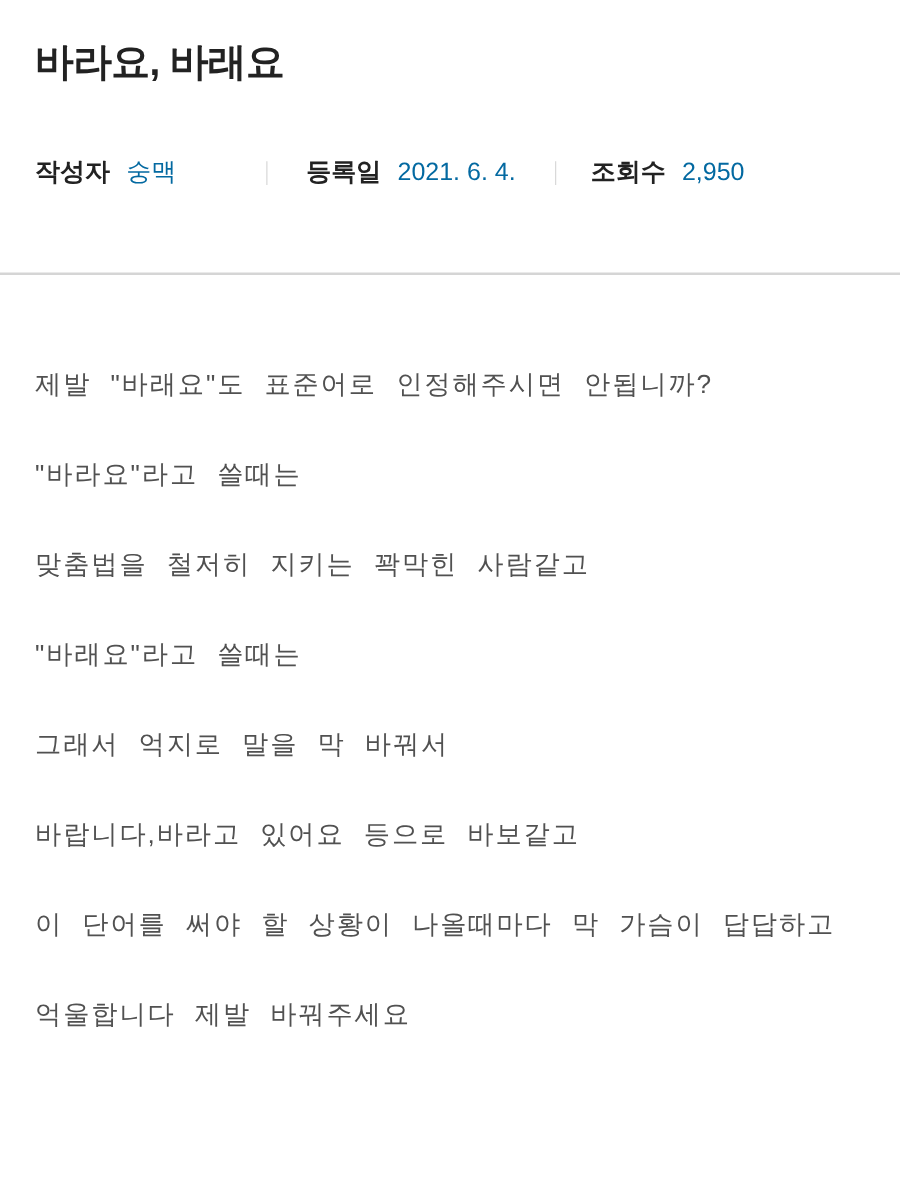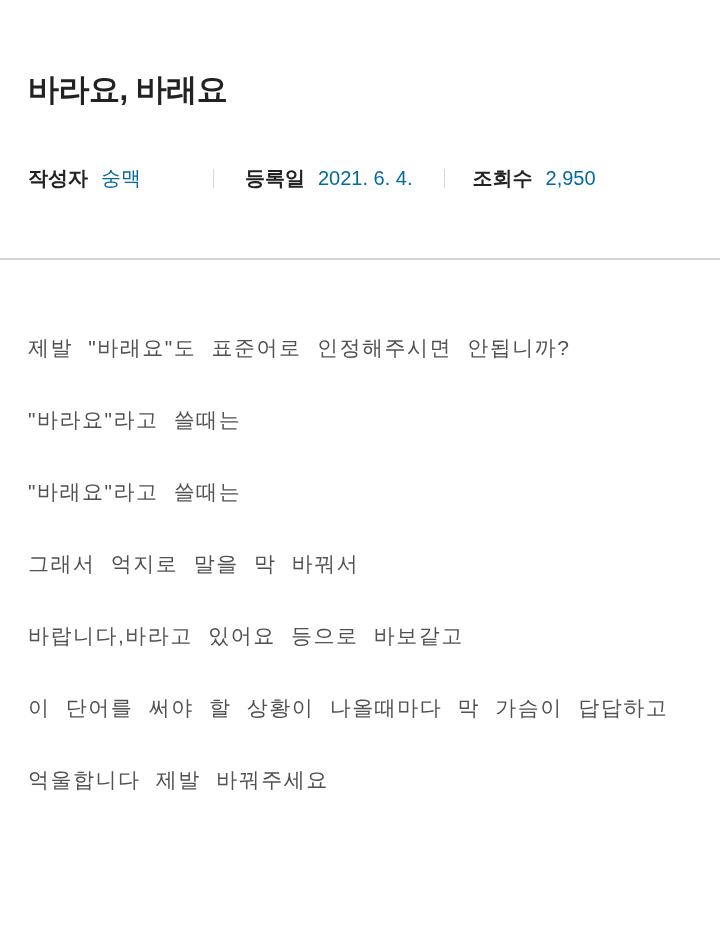--- a/index.html
+++ b/index.html
@@ -17,21 +17,20 @@
   .header {
     padding: 0 28px;
   }
   .post-title {
     padding-top: 28px;
     font-size: 31px;
     font-weight: 700;
     line-height: 44px;
     color: #222222;
     letter-spacing: -0.5px;
-    margin-top: 40px;
   }
   .meta-row {
     margin-top: 52px;
     display: flex;
     align-items: center;
     font-size: 20px;
     line-height: 28px;
     color: #555555;
     white-space: nowrap;
   }
@@ -92,20 +91,21 @@
       <span class="meta-label">조회수</span>
       <span class="meta-value">2,950</span>
     </div>
   </div>
 
   <div class="rule"></div>
 
   <div class="content">
     <p>제발 "바래요"도 표준어로 인정해주시면 안됩니까?</p>
     <p>"바라요"라고 쓸때는</p>
+    <p>맞춤법을 철저히 지키는 꽉막힌 사람같고</p>
     <p>"바래요"라고 쓸때는</p>
     <p>그래서 억지로 말을 막 바꿔서</p>
     <p>바랍니다,바라고 있어요 등으로 바보같고</p>
     <p>이 단어를 써야 할 상황이 나올때마다 막 가슴이 답답하고</p>
     <p>억울합니다 제발 바꿔주세요</p>
   </div>
 
 </div>
 
 </body></html>

